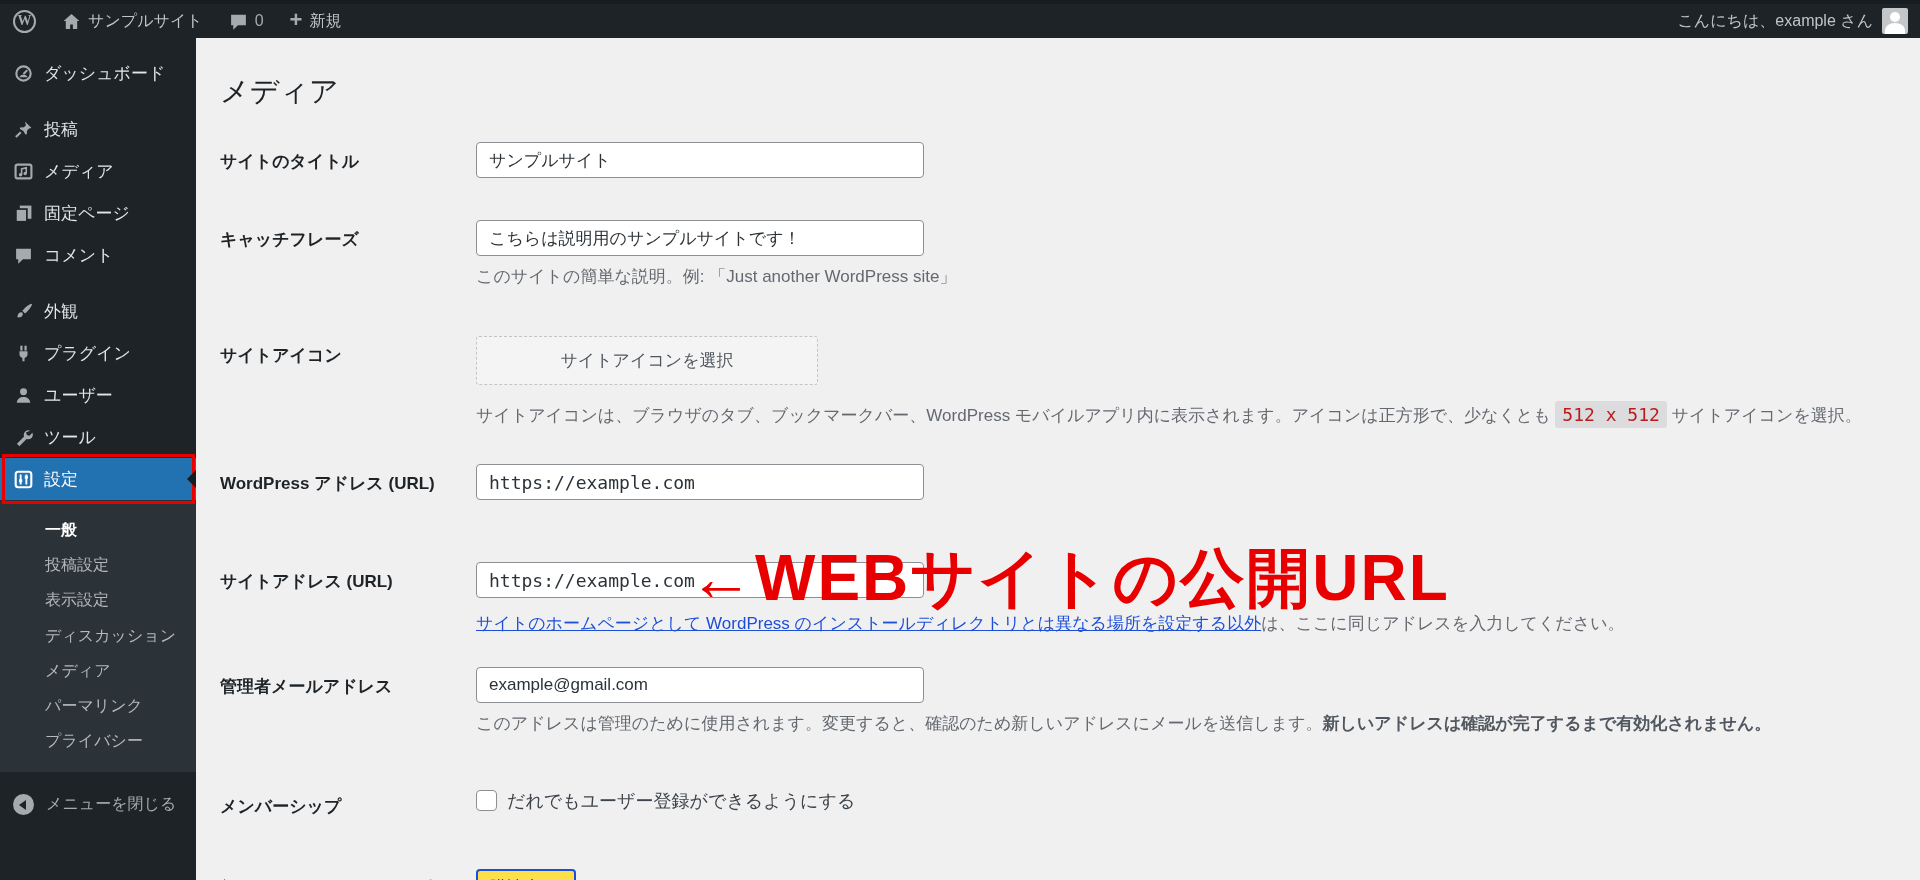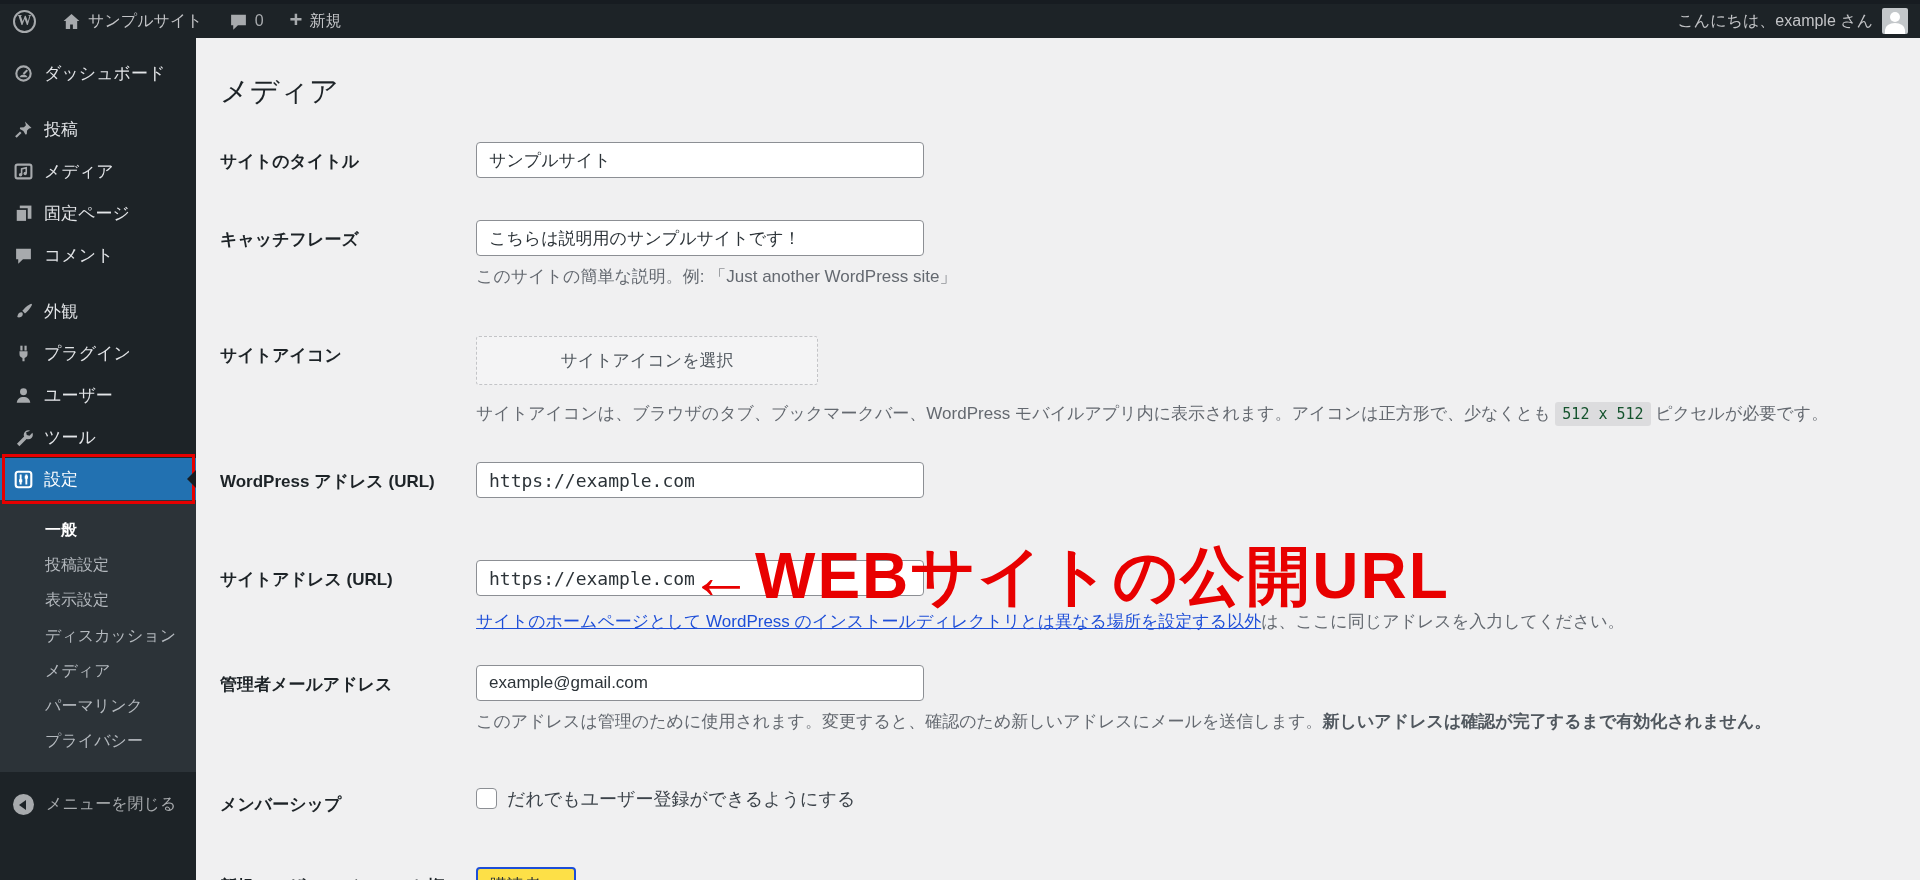--- a/index.html
+++ b/index.html
@@ -61,21 +61,21 @@
   .form-control { font-size:17px; color:#3c434a; }
   .in-wrap { position:relative; display:inline-block; }
   .text-input { width:448px; height:36px; border:1px solid #8c8f94; border-radius:4px;
     background:#fff; padding:0 12px; font-size:17px; color:#2c3338;
     font-family:"Liberation Sans","DejaVu Sans",sans-serif; }
   .text-input.code { font-family:"DejaVu Sans Mono","Liberation Mono",monospace; font-size:18px; }
   .desc { margin-top:9px; font-size:17px; color:#646970; line-height:1.45; }
   .desc .bold { font-weight:bold; color:#50575e; }
   .desc a, .desc .link { color:#1d4ed8; text-decoration:underline; cursor:pointer; }
   .code-chip { background:#dcdcde; border-radius:3px; padding:3px 7px;
-    font-family:"DejaVu Sans Mono","Liberation Mono",monospace; font-size:15px; color:#14532d; }
+    font-family:"DejaVu Sans Mono","Liberation Mono",monospace; font-size:18px; color:#b91c1c; }
   .icon-button { width:342px; height:49px; border:1px dashed #c3c4c7; border-radius:3px;
     background:#f4f4f5; font-size:17px; color:#50575e; cursor:pointer;
     font-family:"Liberation Sans","DejaVu Sans",sans-serif; }
   .checkbox-row { display:flex; align-items:center; gap:10px; padding-top:2px; }
   .checkbox { width:21px; height:21px; border:1.5px solid #8c8f94; border-radius:4px; background:#fff; cursor:pointer; flex-shrink:0; }
   .checkbox-label { font-size:18px; color:#3c434a; }
   .select { display:inline-flex; align-items:center; gap:10px; height:37px;
     border:2px solid #1d4ed8; border-radius:4px; background:#fde047; padding:0 12px;
     font-size:17px; color:#2c3338; cursor:pointer; }
 
@@ -279,21 +279,21 @@
         <input class="text-input" value="こちらは説明用のサンプルサイトです！" style="">
         <div class="desc">このサイトの簡単な説明。例: 「Just another WordPress site」</div>
       </div>
     </div>
 
     <div class="form-row row-3">
       <div class="form-label">サイトアイコン</div>
       <div class="form-control">
         <button class="icon-button">サイトアイコンを選択</button>
         <div class="desc" style="margin-top:17px;">
-          <span>サイトアイコンは、ブラウザのタブ、ブックマークバー、WordPress モバイルアプリ内に表示されます。アイコンは正方形で、少なくとも </span><span class="code-chip">512 x 512</span><span> ピクセルが必要です。</span>
+          <span>サイトアイコンは、ブラウザのタブ、ブックマークバー、WordPress モバイルアプリ内に表示されます。アイコンは正方形で、少なくとも </span><span class="code-chip">512 x 512</span><span> サイトアイコンを選択。</span>
         </div>
       </div>
     </div>
 
     <div class="form-row row-4">
       <div class="form-label">WordPress アドレス (URL)</div>
       <div class="form-control">
         <input class="text-input code" value="https://example.com" style="">
       </div>
     </div>

